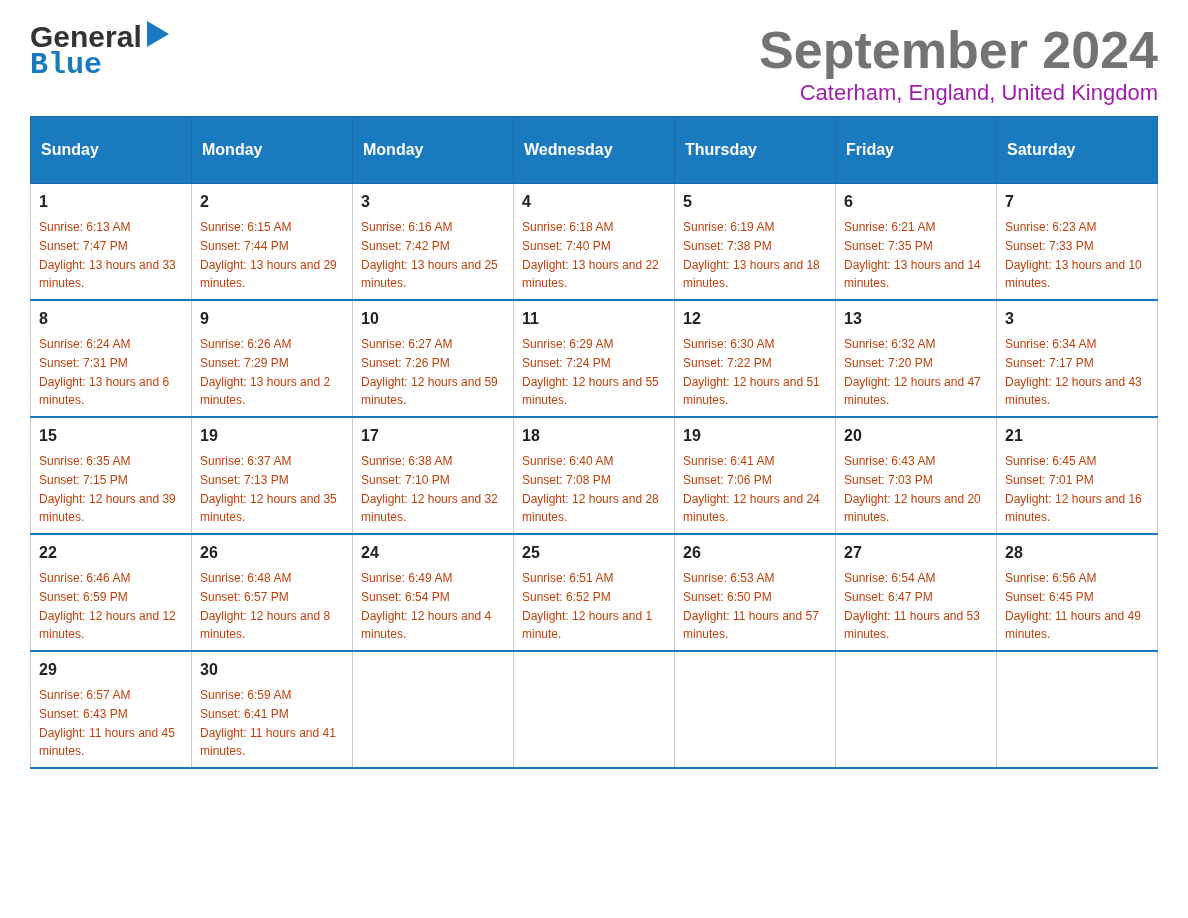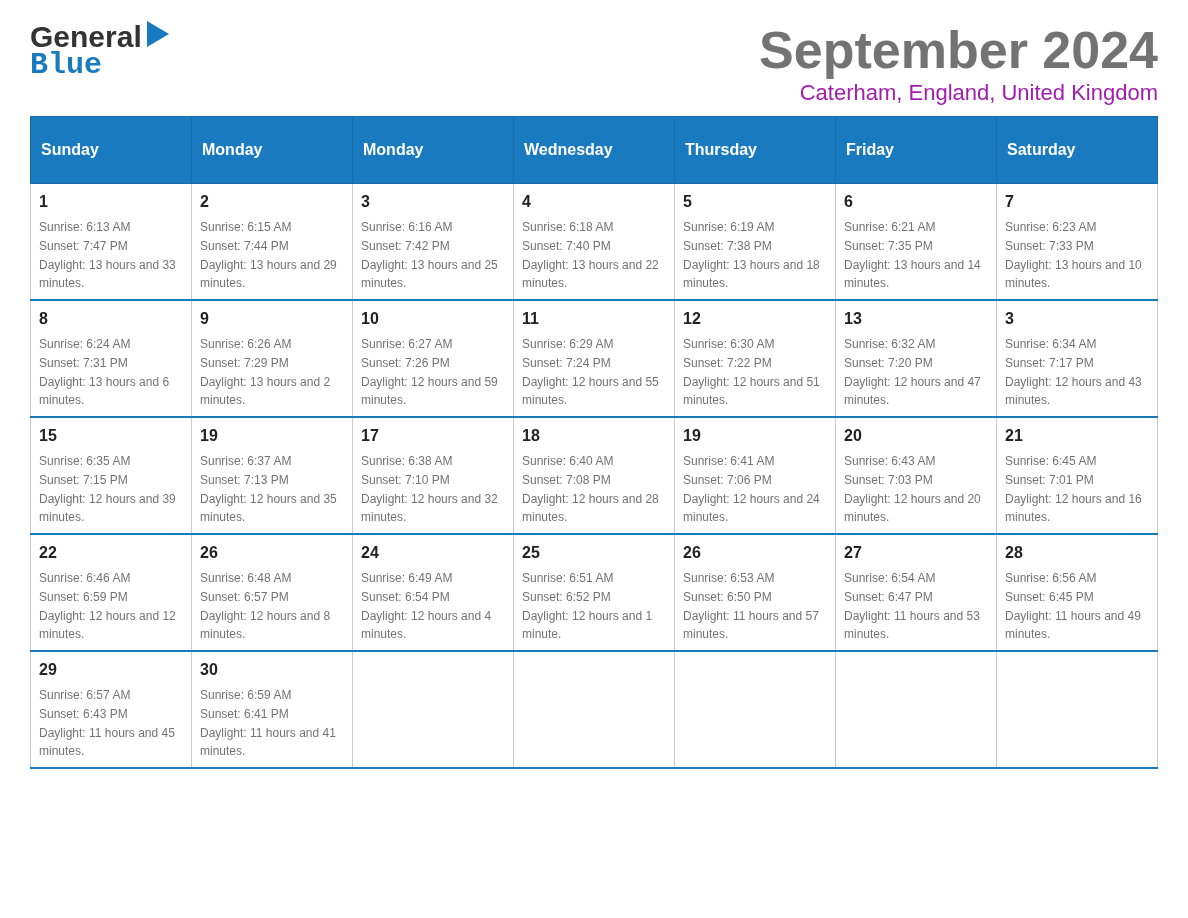--- a/index.html
+++ b/index.html
@@ -63,21 +63,21 @@
       min-height: 100px;
     }
     .calendar tbody tr td .day-num {
       font-size: 16px;
       font-weight: bold;
       color: #222;
       display: block;
       margin-bottom: 4px;
     }
     .calendar tbody tr td .day-info {
-      color: #737373;
+      color: #c2410c;
       font-size: 12px;
     }
     .calendar tbody tr td.empty {
       background: #fff;
     }
     .calendar tbody tr {
       border-bottom: 2px solid #1a7abf;
     }
   </style>
 </head>

